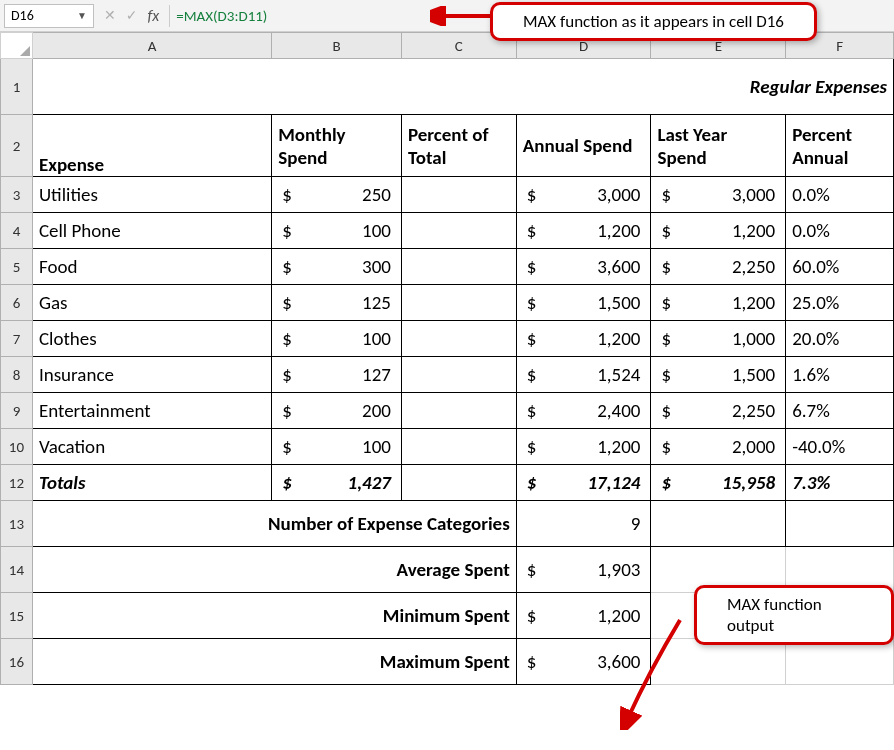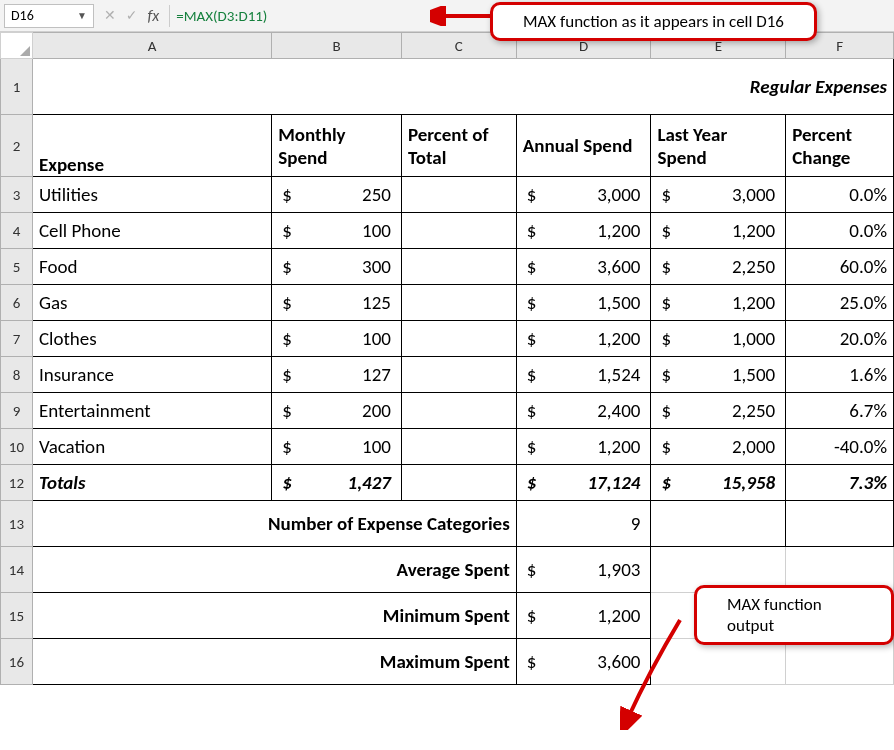--- a/index.html
+++ b/index.html
@@ -123,21 +123,21 @@
   }
   .hdr {
     font-weight: bold;
     font-size: 20px;
     vertical-align: bottom;
     height: 62px !important;
   }
   .money { display: flex; justify-content: space-between; align-items: center; }
   .money .sym { text-align: left; padding-left: 4px; }
   .money .val { text-align: right; padding-right: 4px; }
-  .pct { text-align: right; padding-right: 6px; }
+  .pct { padding-right: 6px; }
   .totals { font-weight: bold; font-style: italic; }
   .lbl-right { text-align: right; font-weight: bold; padding-right: 8px; }
   .shade { background: #f2f2f2; }
   .noborder { border: 1px solid #d0d0d0 !important; }
   .col-A { width: 240px; }
   .col-B { width: 130px; }
   .col-C { width: 115px; }
   .col-D { width: 135px; }
   .col-E { width: 135px; }
   .col-F { width: 108px; }
@@ -212,21 +212,21 @@
         <td class="cell title-cell" colspan="6">Regular Expenses</td>
       </tr>
 
       <tr>
         <th class="row-h">2</th>
         <td class="cell hdr" style="vertical-align:bottom;">Expense</td>
         <td class="cell hdr">Monthly Spend</td>
         <td class="cell hdr">Percent of Total</td>
         <td class="cell hdr">Annual Spend</td>
         <td class="cell hdr">Last Year Spend</td>
-        <td class="cell hdr">Percent Change</td>
+        <td class="cell hdr">Percent Annual</td>
       </tr>
 
       </tbody>
         <tbody id="data-rows">
           <tr>
             <th class="row-h">3</th>
             <td class="cell">Utilities</td>
             <td class="cell">
               <div class="money">
                 <span class="sym">$</span>

